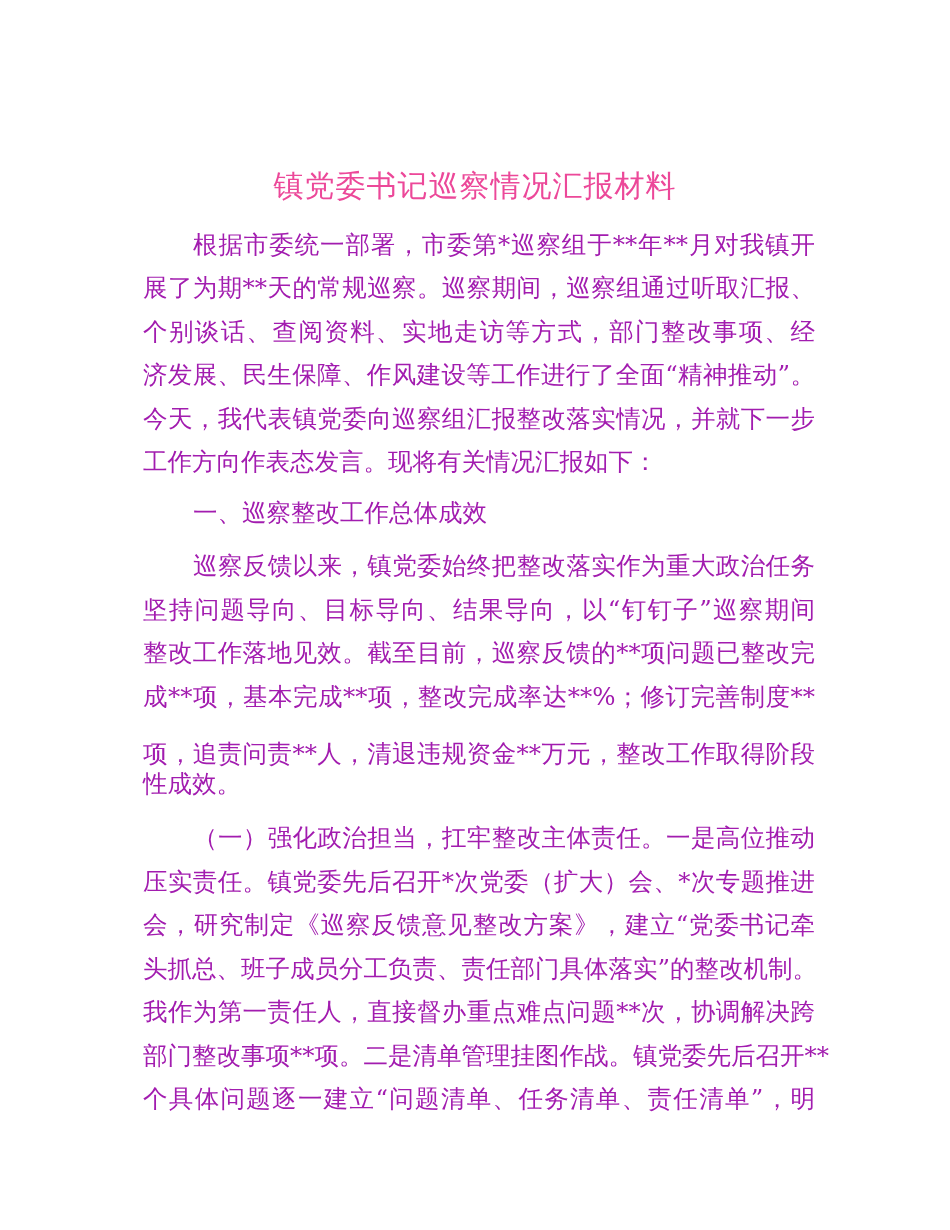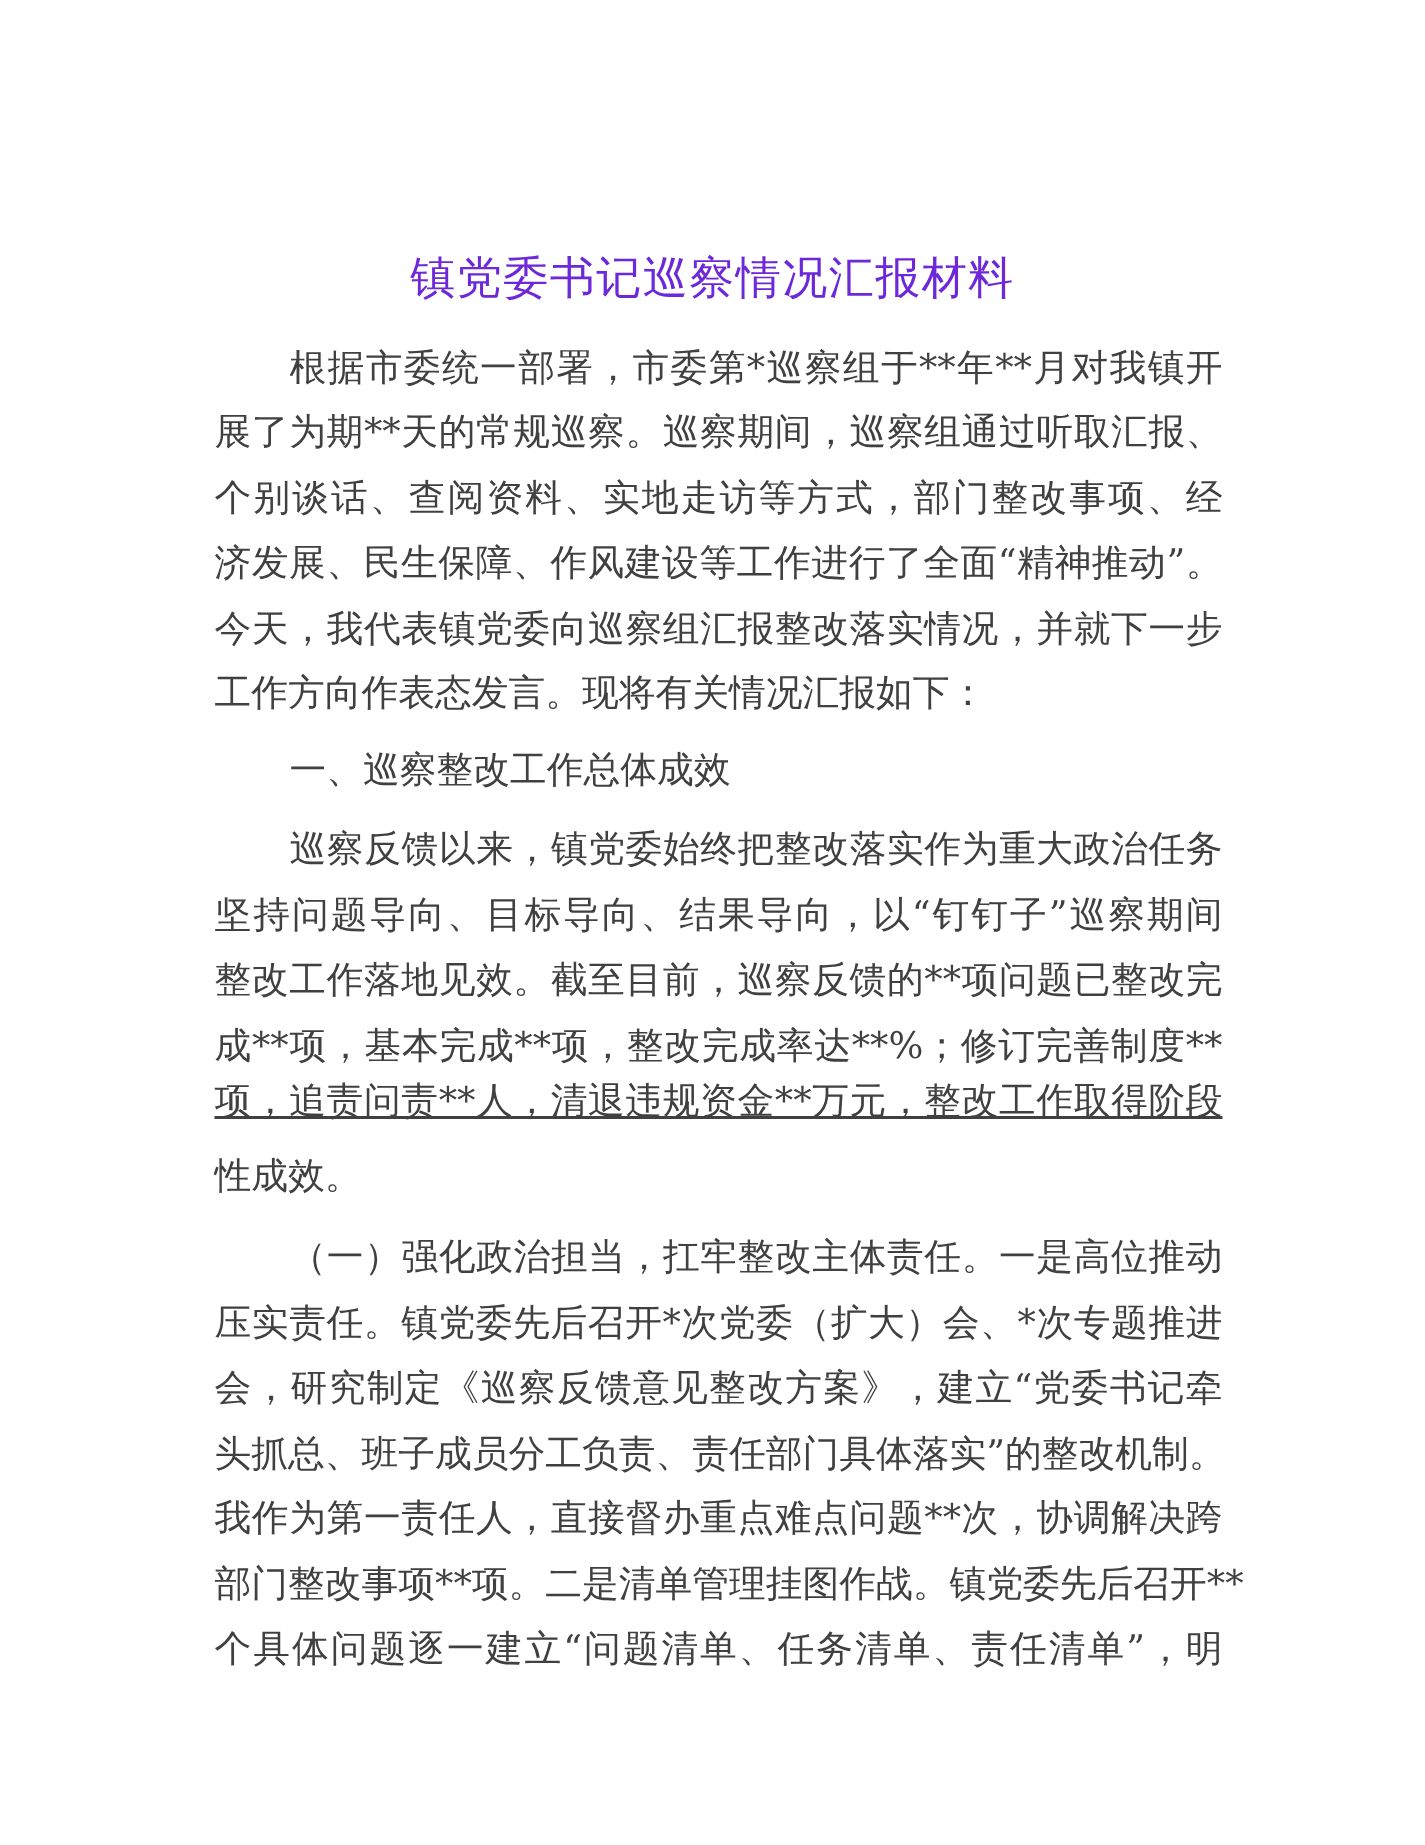--- a/index.html
+++ b/index.html
@@ -1,23 +1,23 @@
 <!DOCTYPE html>
 <html><head>
 <meta charset="utf-8">
 <style>
   html, body { margin:0; padding:0; background:#ffffff; }
   body { width:950px; height:1230px; position:relative; overflow:hidden;
          font-family: "DejaVu Serif", "Liberation Serif", serif; color:#111; }
   .page { position:absolute; left:0; top:0; width:950px; height:1230px; background:#fff; }
   .title { position:absolute; left:0; width:950px; top:166px; text-align:center;
            font-family: "DejaVu Sans", "Liberation Sans", sans-serif;
-           font-size:30px; letter-spacing:1px; line-height:40px; color:#6d28d9; }
+           font-size:30px; letter-spacing:1px; line-height:40px; color:#ec4899; }
   .line { position:absolute; left:143px; width:672px; font-size:24.5px; line-height:34px;
-          white-space:nowrap; text-align:justify; text-align-last:justify; color:#404040; }
+          white-space:nowrap; text-align:justify; text-align-last:justify; color:#a21caf; }
   .line.last { text-align-last:left; }
   .line.indent { left:193px; width:622px; }
   .line.heading { left:193px; text-align-last:left; }
 </style>
 </head>
 <body>
 
 <div class="page">
   <div class="title">镇党委书记巡察情况汇报材料</div>
   <div id="body-lines">
@@ -25,21 +25,21 @@
       <div class="line" style="top: 271px;">展了为期**天的常规巡察。巡察期间，巡察组通过听取汇报、</div>
       <div class="line" style="top: 315px;">个别谈话、查阅资料、实地走访等方式，部门整改事项、经</div>
       <div class="line" style="top: 358px;">济发展、民生保障、作风建设等工作进行了全面“精神推动”。</div>
       <div class="line" style="top: 402px;">今天，我代表镇党委向巡察组汇报整改落实情况，并就下一步</div>
       <div class="line last" style="top: 445px;">工作方向作表态发言。现将有关情况汇报如下：</div>
       <div class="line indent last heading" style="top: 496px;">一、巡察整改工作总体成效</div>
       <div class="line indent" style="top: 549px;">巡察反馈以来，镇党委始终把整改落实作为重大政治任务</div>
       <div class="line" style="top: 593px;">坚持问题导向、目标导向、结果导向，以“钉钉子”巡察期间</div>
       <div class="line" style="top: 636px;">整改工作落地见效。截至目前，巡察反馈的**项问题已整改完</div>
       <div class="line" style="top: 680px;">成**项，基本完成**项，整改完成率达**%；修订完善制度**</div>
-      <div class="line" style="top: 717px; text-decoration: underline;">项，追责问责**人，清退违规资金**万元，整改工作取得阶段</div>
+      <div class="line" style="top: 737px;">项，追责问责**人，清退违规资金**万元，整改工作取得阶段</div>
       <div class="line last" style="top: 767px;">性成效。</div>
       <div class="line indent" style="top: 821px;">（一）强化政治担当，扛牢整改主体责任。一是高位推动</div>
       <div class="line" style="top: 865px;">压实责任。镇党委先后召开*次党委（扩大）会、*次专题推进</div>
       <div class="line" style="top: 908px;">会，研究制定《巡察反馈意见整改方案》，建立“党委书记牵</div>
       <div class="line" style="top: 952px;">头抓总、班子成员分工负责、责任部门具体落实”的整改机制。</div>
       <div class="line" style="top: 995px;">我作为第一责任人，直接督办重点难点问题**次，协调解决跨</div>
       <div class="line" style="top: 1039px;">部门整改事项**项。二是清单管理挂图作战。镇党委先后召开**</div>
       <div class="line" style="top: 1082px;">个具体问题逐一建立“问题清单、任务清单、责任清单”，明</div>
     </div>
 </div>

